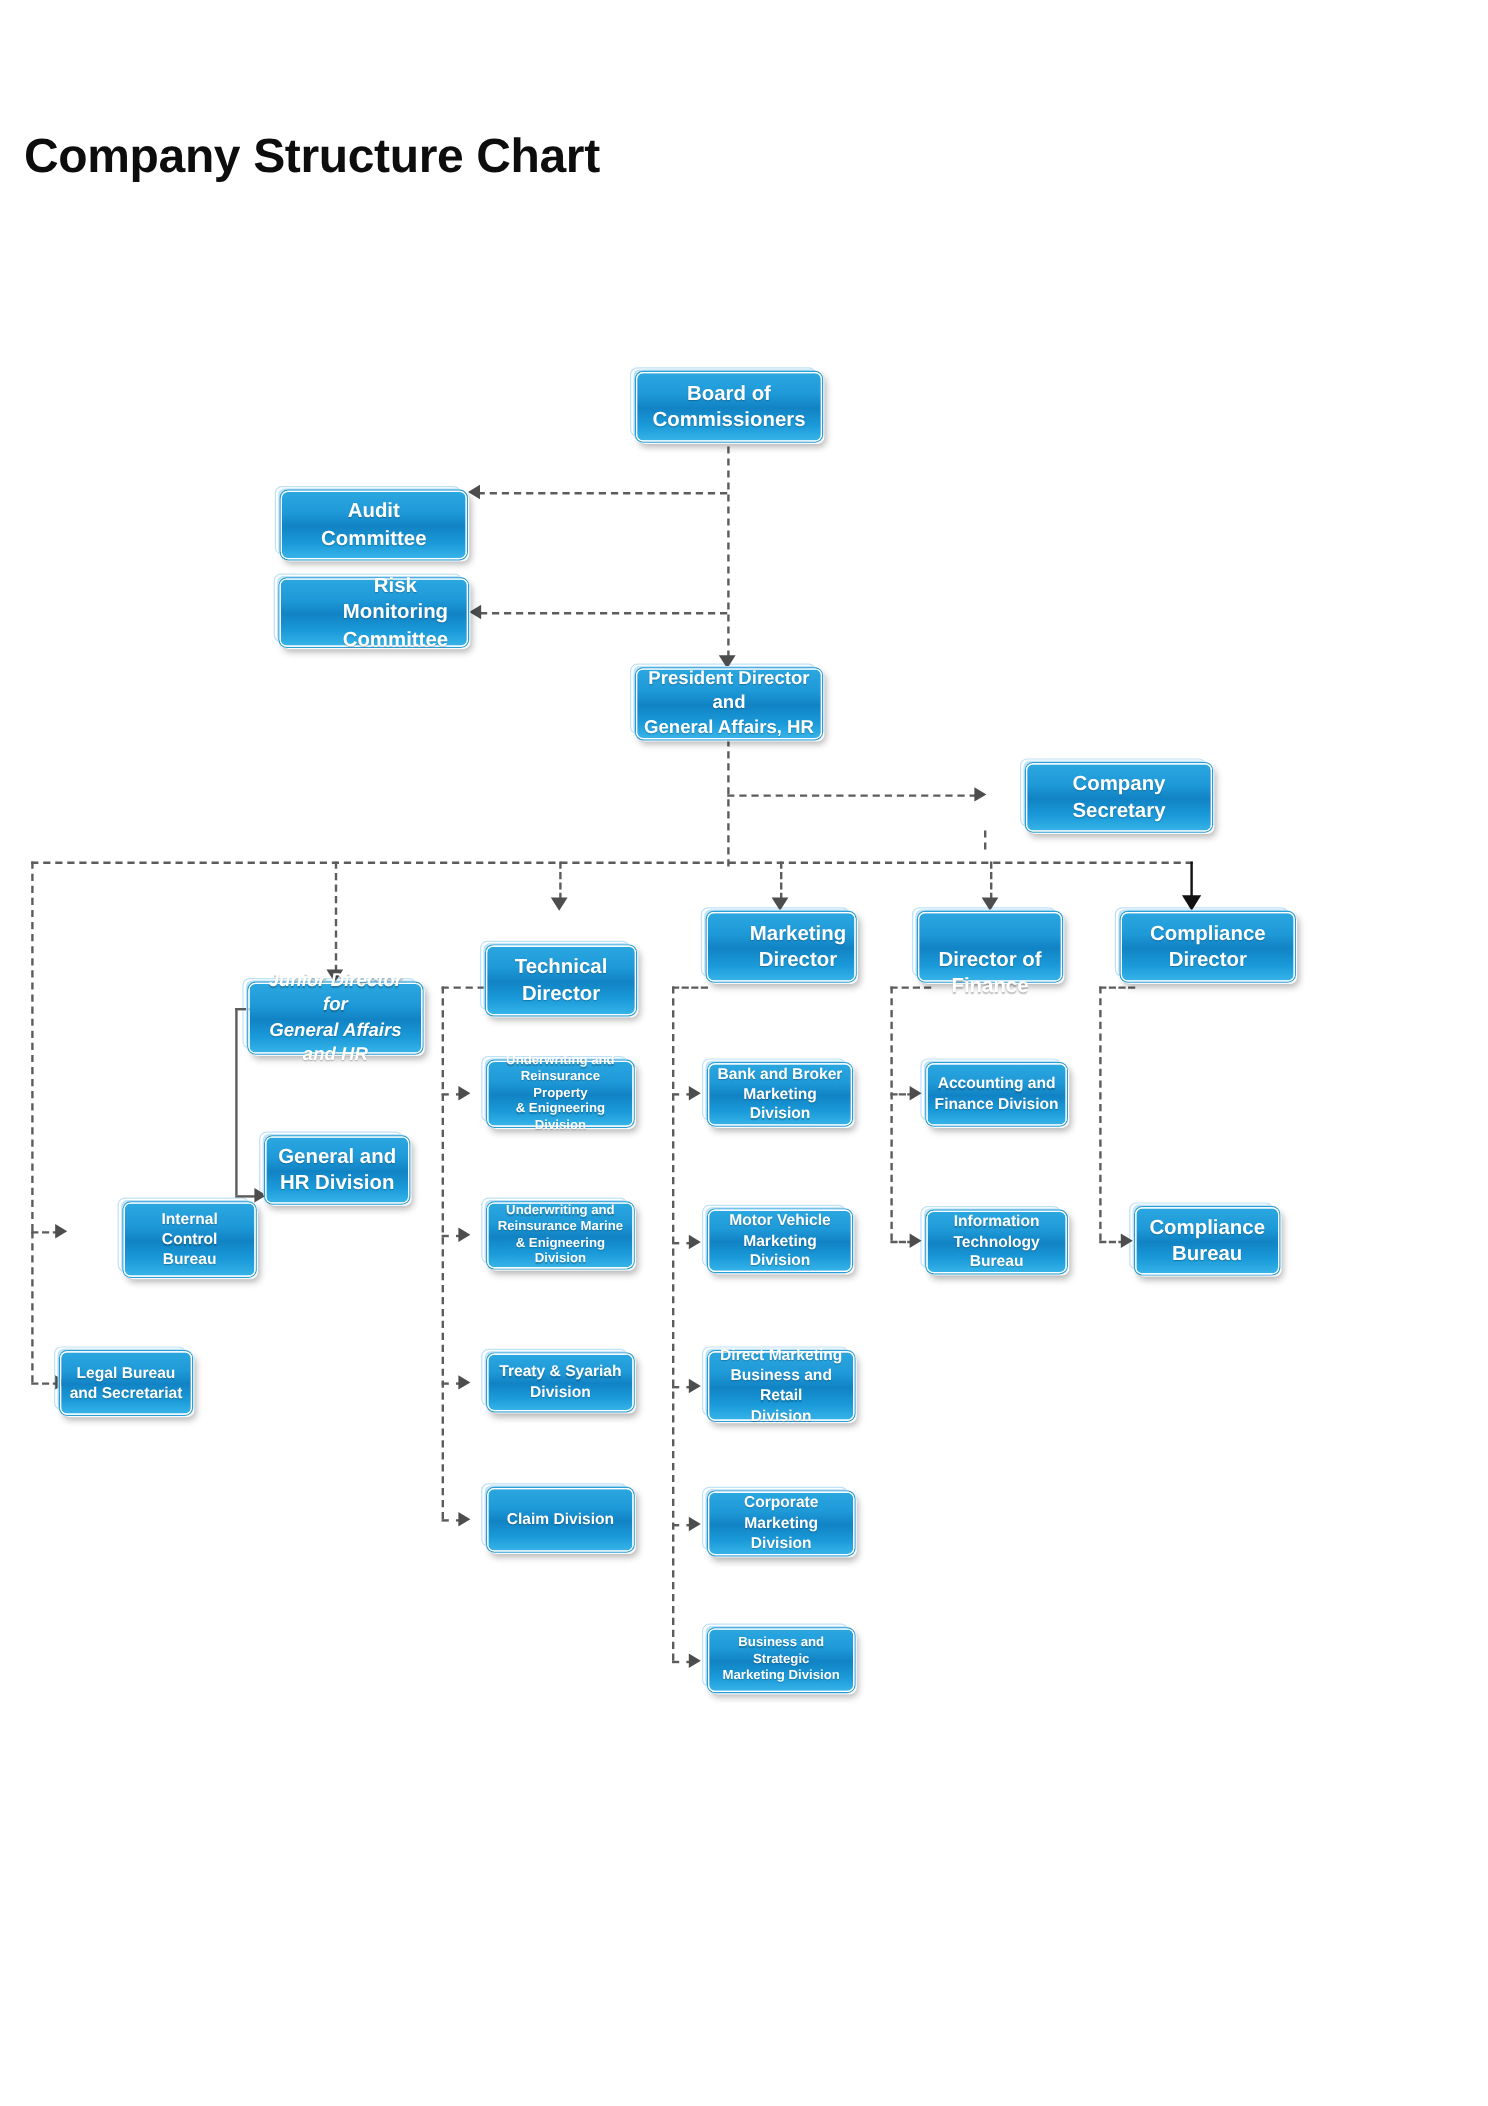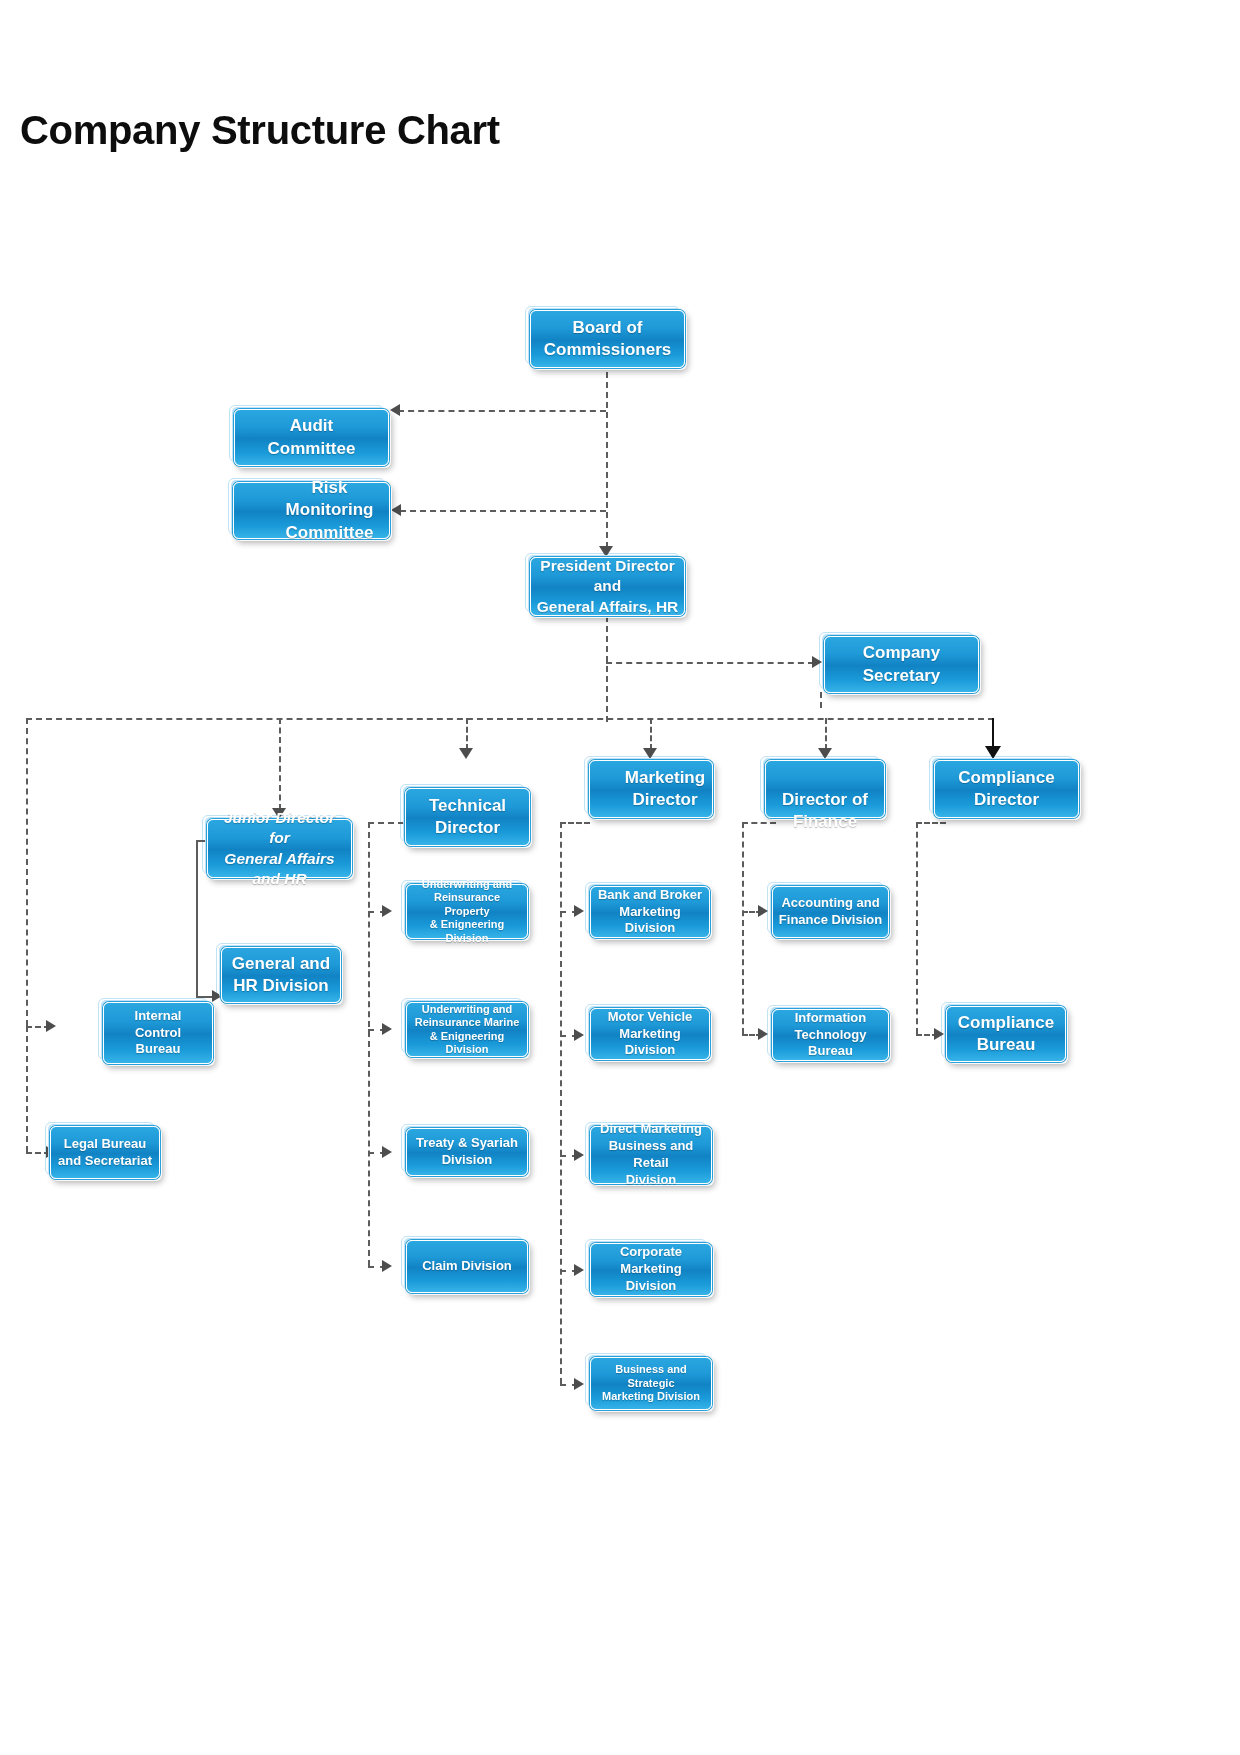--- a/index.html
+++ b/index.html
@@ -220,21 +220,21 @@
   <span style="white-space:pre-line;">Risk Monitoring
 Committee</span>
 </div>
 
 <div class="node lvl-mid" style="left:530px;top:557px;width:155px;height:59px;">
   <span style="white-space:pre-line;">President Director
 and
 General Affairs, HR</span>
 </div>
 
-<div class="node lvl-big" style="left:824px;top:636px;width:155px;height:57px;">
+<div class="node lvl-big" style="left:855px;top:636px;width:155px;height:57px;">
   <span style="white-space:pre-line;">Company
 Secretary</span>
 </div>
 
 <div class="node lvl-mid" style="left:207px;top:819px;width:145px;height:59px;">
   <span style="white-space:pre-line;font-style:italic;">Junior Director for
 General Affairs
 and HR</span>
 </div>
 

